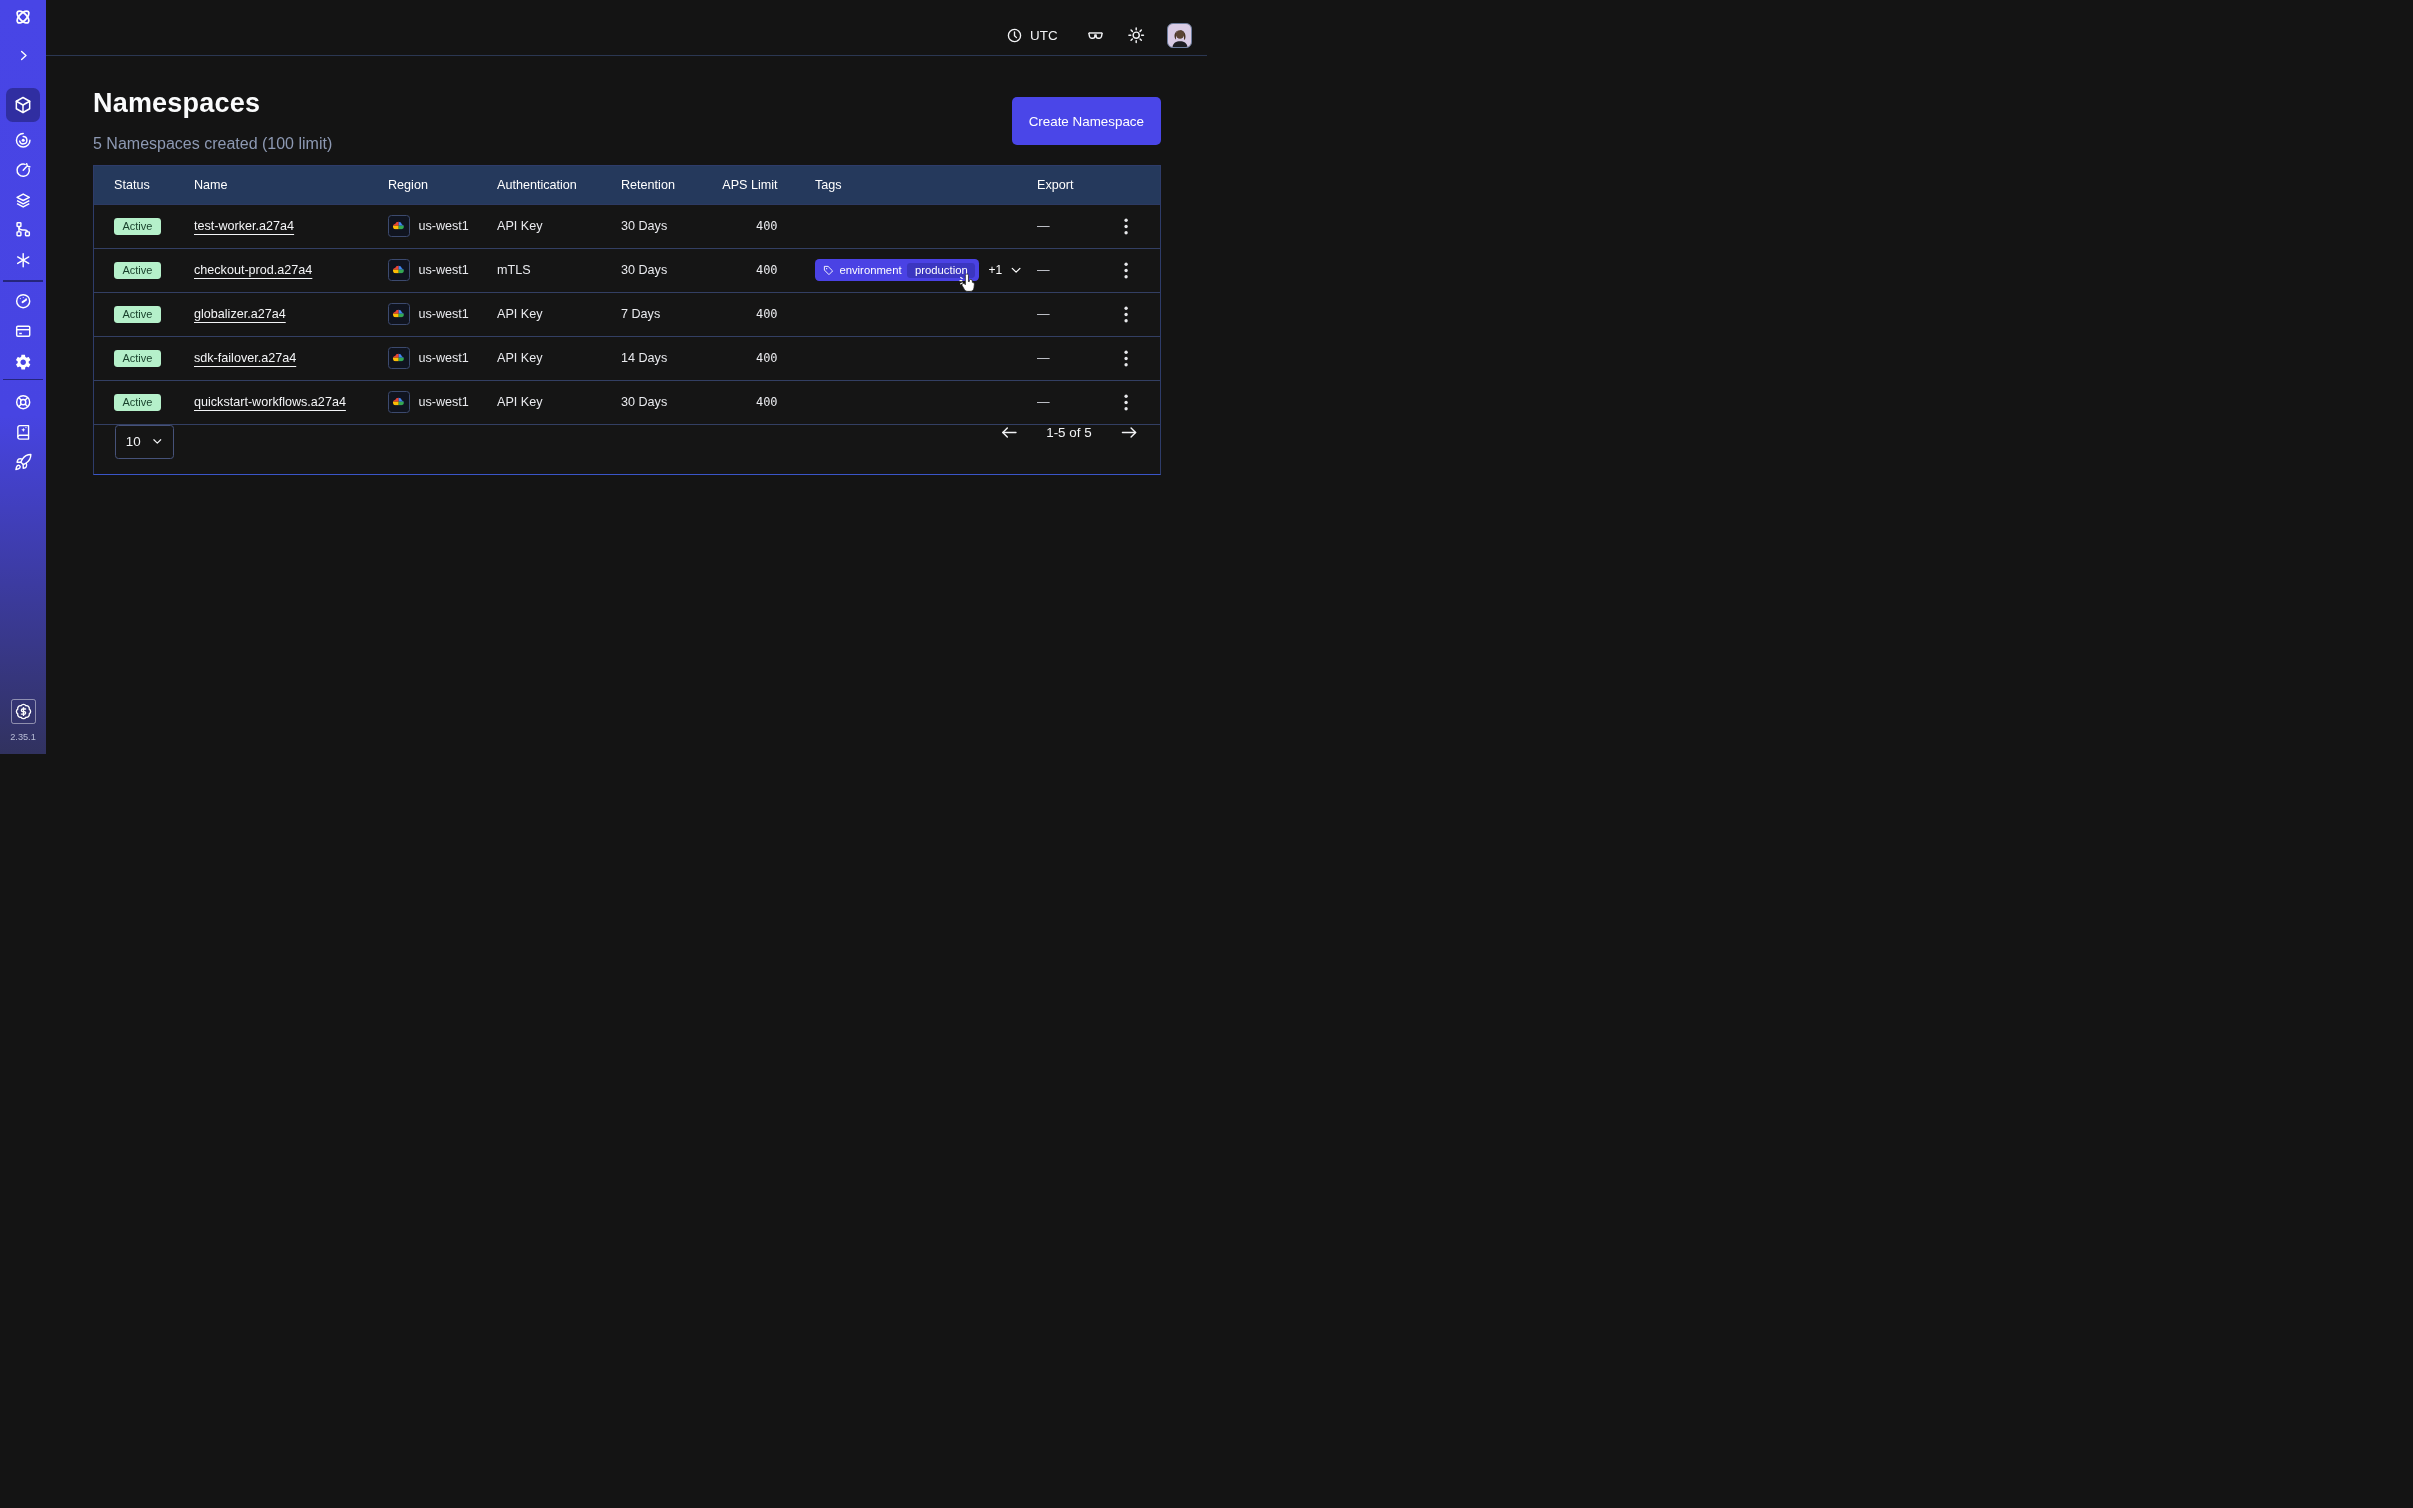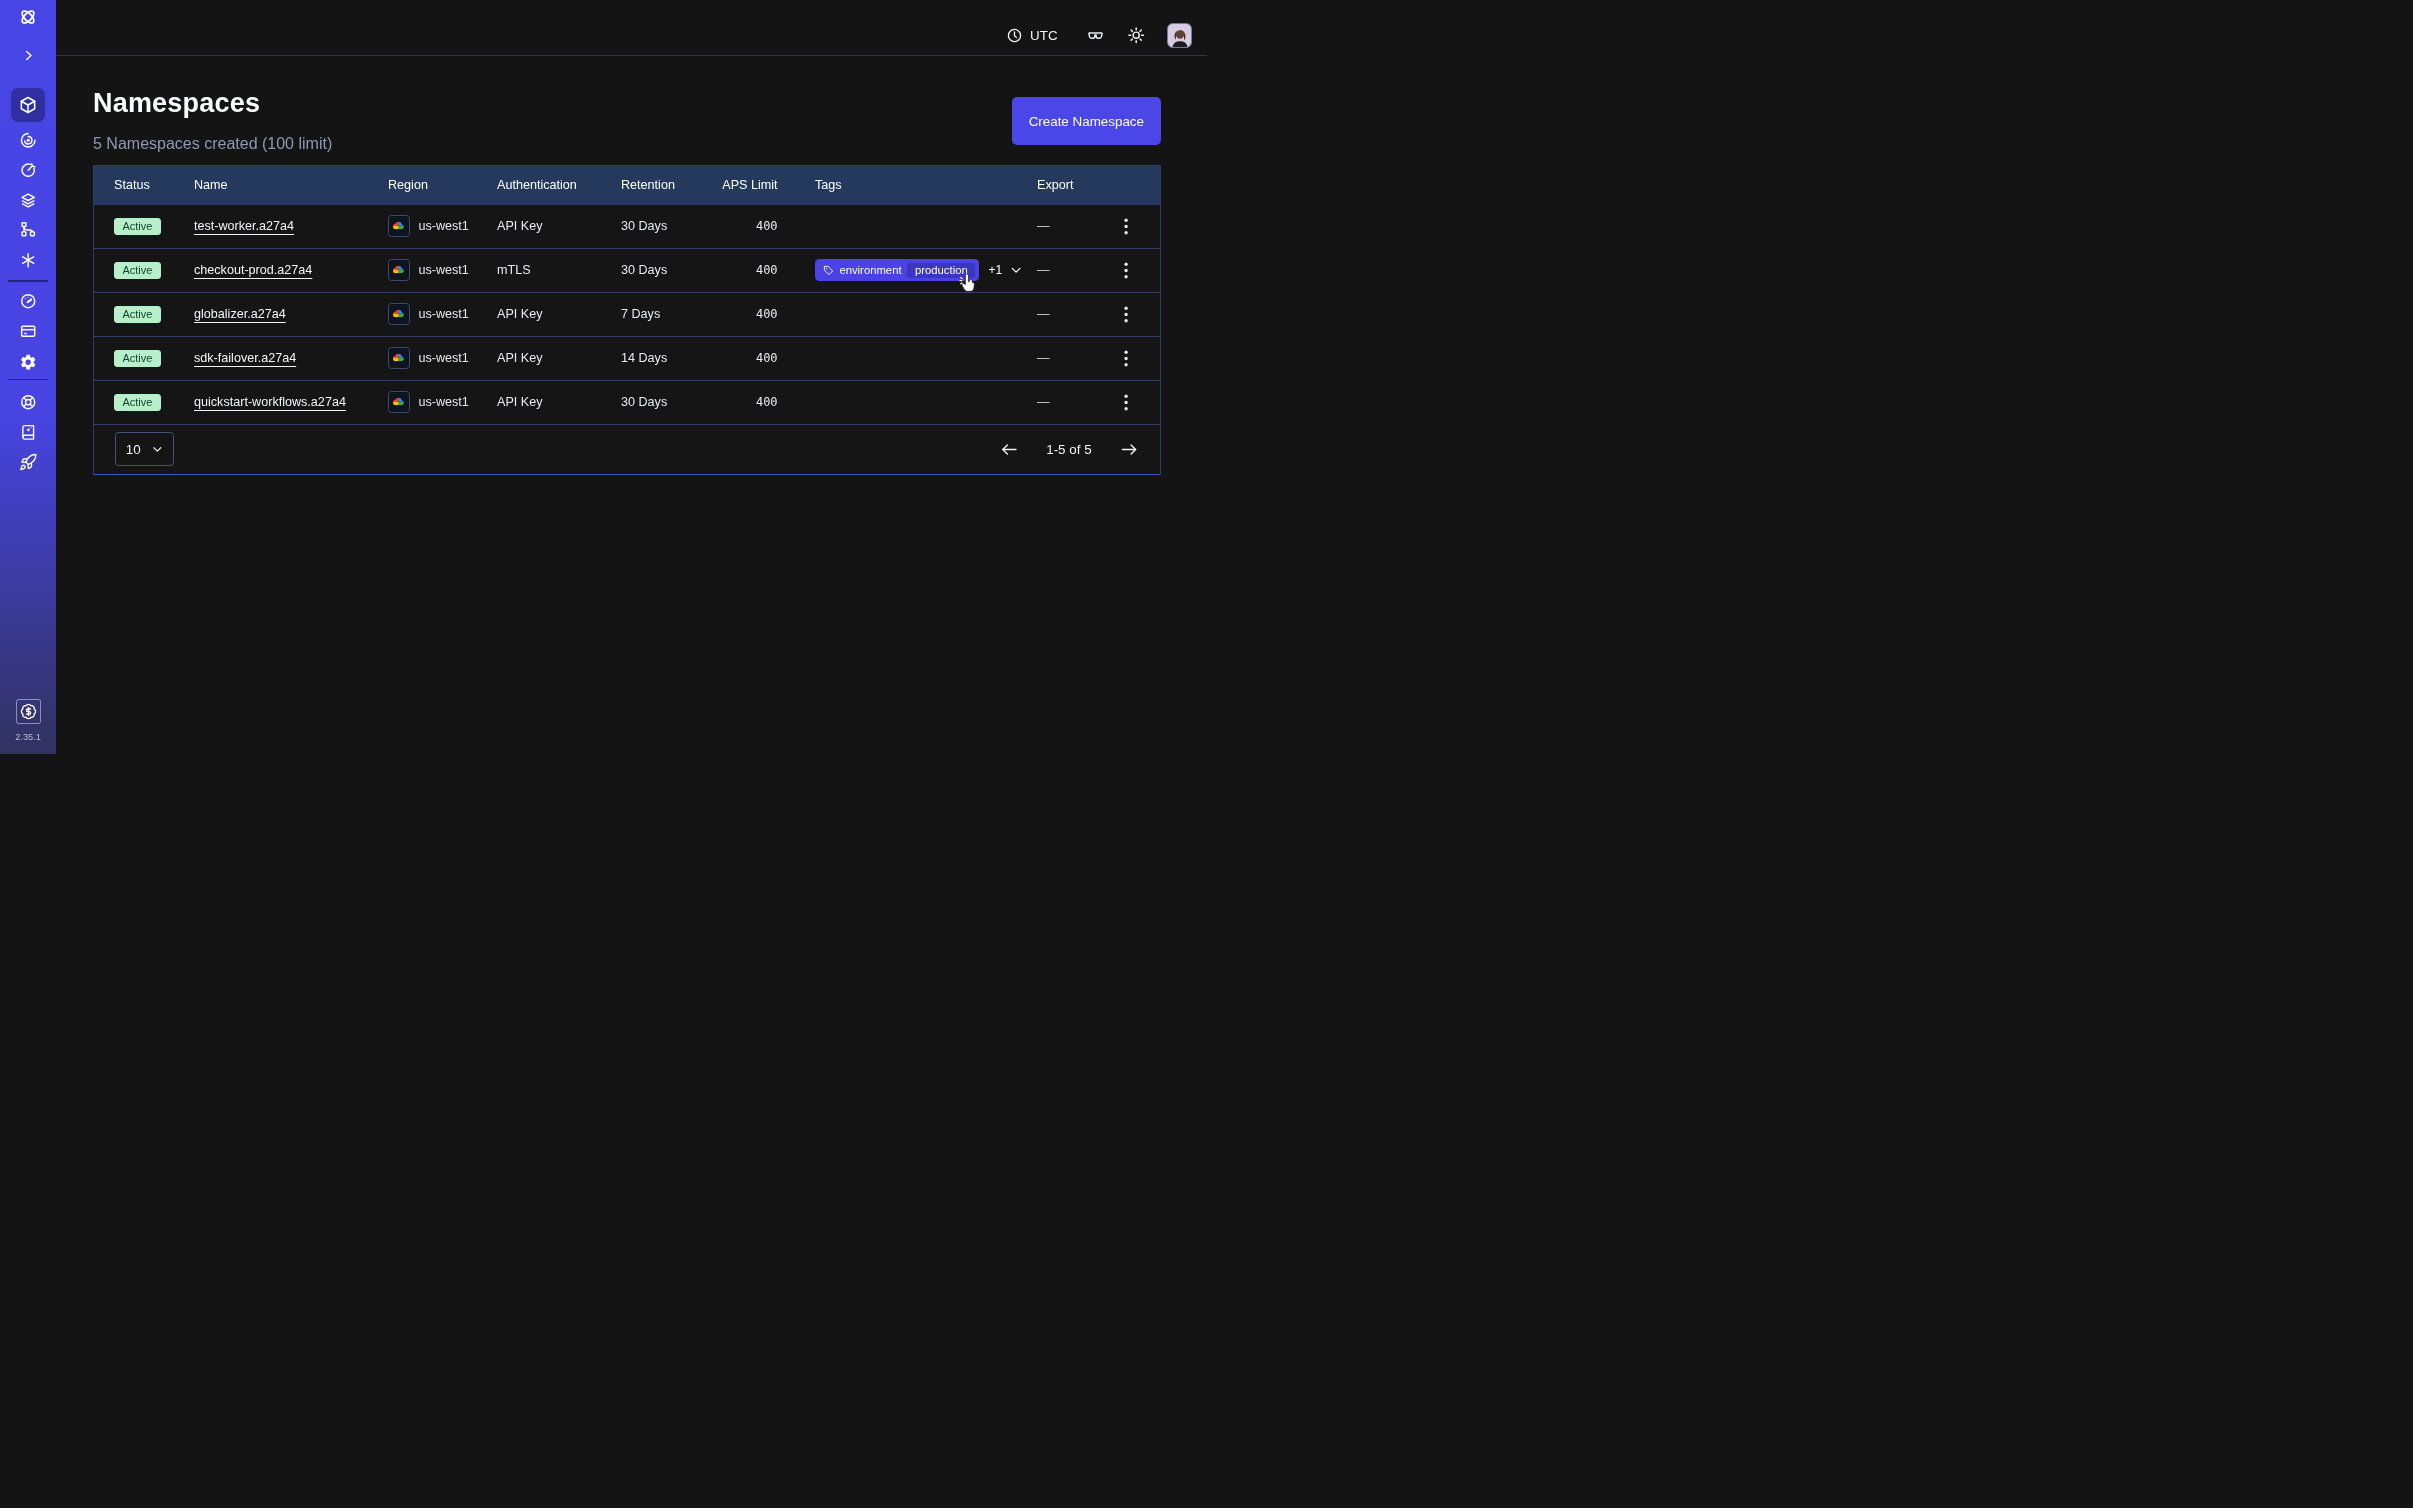--- a/index.html
+++ b/index.html
@@ -2,21 +2,21 @@
 <html style="font-size:13.4px"><head>
 <meta charset="utf-8">
 <style>
   * { box-sizing: border-box; }
   html,body { width:1207px; height:754px; margin:0; background:#141414;
     font-family:"Liberation Sans", sans-serif; color:#e9eaee; overflow:hidden; }
 
   .app { position:relative; width:1207px; height:754px; }
 
   
-  .sidebar { position:absolute; left:0; top:0; width:56px; height:754px;
+  .sidebar { position:absolute; left:0; top:0; width:46px; height:754px;
     background:linear-gradient(180deg,#4845e6 0%,#4744e2 55%,#31325f 100%);
     display:flex; flex-direction:column; align-items:center; z-index:5; }
   .sb-item { width:34px; height:34px; display:flex; align-items:center; justify-content:center;
     border-radius:6.7px; flex:0 0 auto; cursor:pointer; background:transparent; border:none; padding:0; }
   .sb-item.small { width:23.5px; height:20px; }
   .sb-item.active { background:rgba(10,10,50,0.38); }
   .sb-item svg { display:block; }
   .sb-divider { width:40px; height:1.7px; background:rgba(10,12,40,0.55); flex:0 0 auto; }
   .sb-spacer { flex:1 1 auto; }
   .sb-bottom-btn { width:25px; height:25px; border:0.8px solid rgba(255,255,255,0.45); border-radius:2.5px;
@@ -70,21 +70,21 @@
 
   .tag-chip { display:inline-flex; align-items:center; gap:5.9px; height:22.6px; background:#4a42e4;
     border-radius:4.2px; padding:0 3.4px 0 7.5px; cursor:pointer; }
   .tag-chip .tag-key { color:#fff; font-size:11.3px; }
   .tag-chip .tag-val { background:#3b36c0; border-radius:3.4px; padding:1.7px 7.5px; color:#fff; font-size:11.3px; }
   .tag-more { margin-left:10px; color:#fff; font-size:12px; }
   .tag-expand { background:none; border:none; padding:0; margin-left:6.7px; display:flex; cursor:pointer; }
   .cursor-ghost { position:absolute; left:178px; top:23.5px; z-index:6; pointer-events:none; }
 
   
-  .tfoot { height:49px; display:flex; align-items:center; justify-content:space-between; padding:0 22px 0 21px; }
+  .tfoot { height:49px; display:flex; align-items:flex-start; justify-content:space-between; padding:0 22px 0 21px; }
   .page-size { width:59px; height:34px; border:0.8px solid #465279; border-radius:3.4px; background:transparent;
     display:flex; align-items:center; justify-content:center; gap:10px; color:#f2f3f5; font-size:13.4px; cursor:pointer; }
   .pager { display:flex; align-items:center; gap:28px; }
   .pager .range { font-size:13.4px; color:#f2f3f5; }
   .arrow-btn { background:none; border:none; padding:0; display:flex; cursor:pointer; }
 </style>
 </head>
 <body>
 
 <div class="app">

